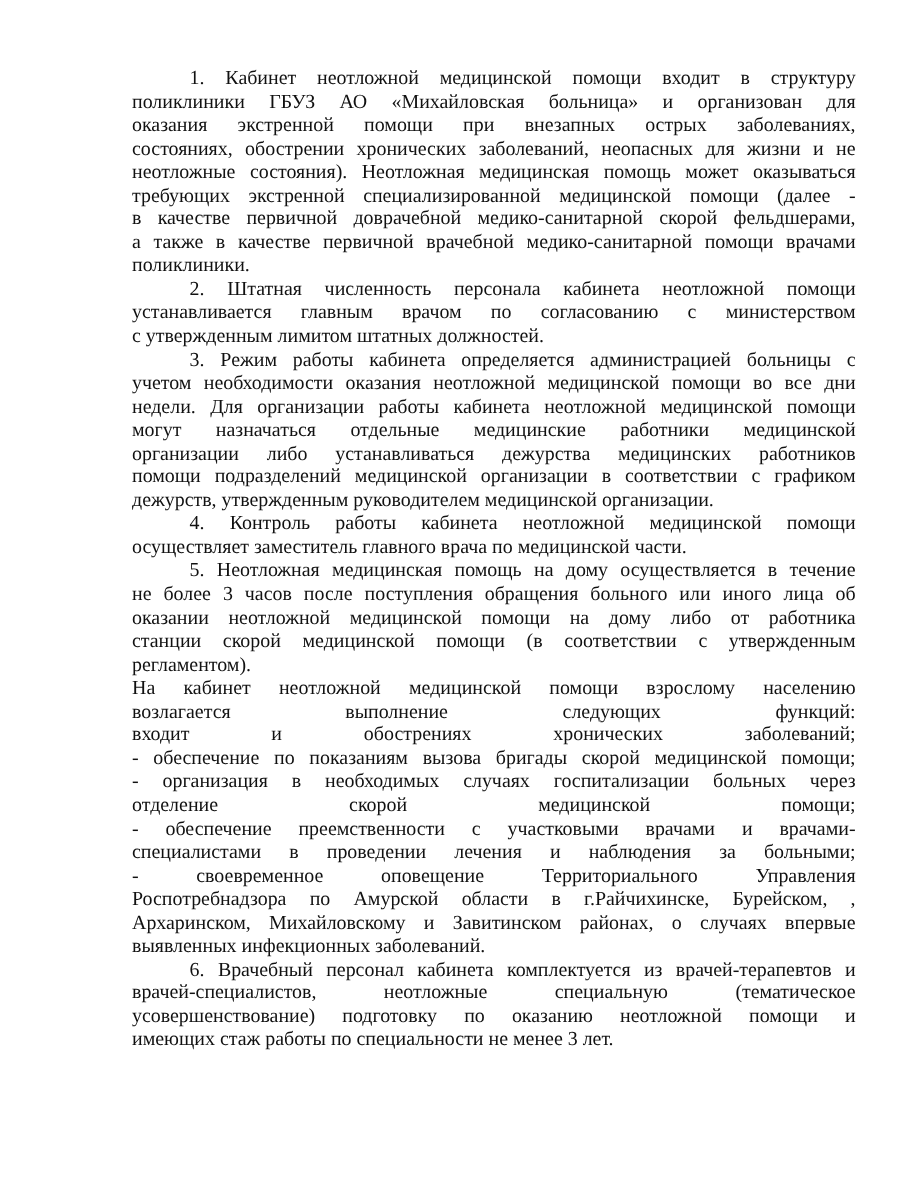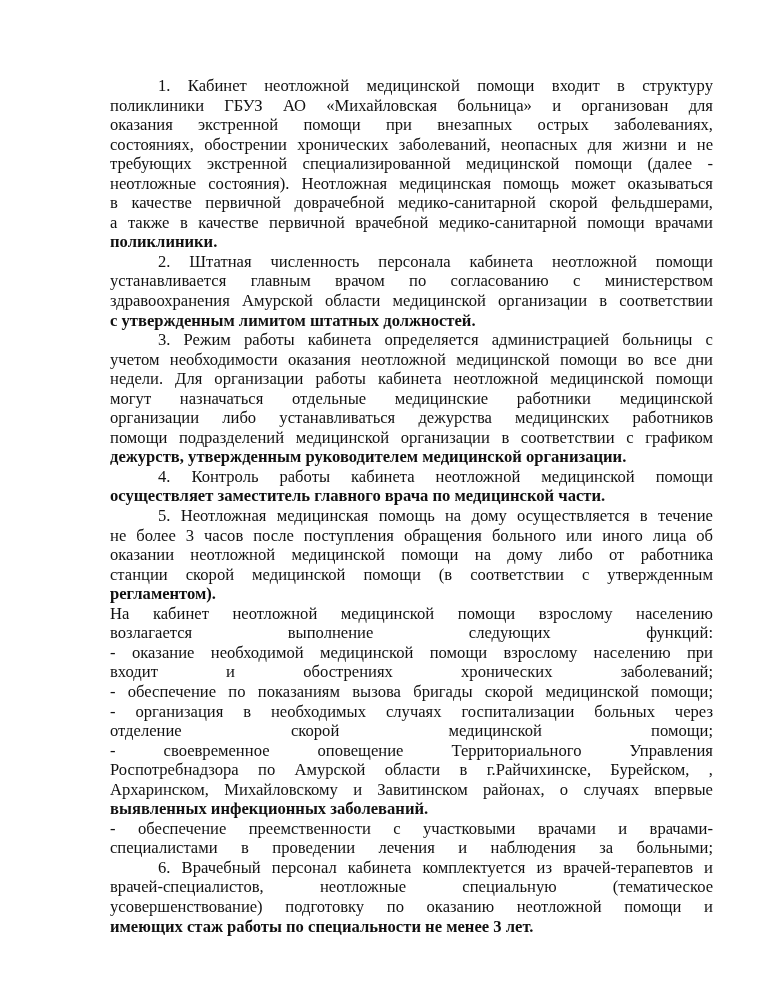--- a/index.html
+++ b/index.html
@@ -1,63 +1,61 @@
 <!DOCTYPE html>
 <html><head>
   <meta charset="utf-8">
   <style>
     html, body { margin: 0; padding: 0; background: #ffffff; }
     body { width: 768px; height: 994px; overflow: hidden; position: relative; }
     .page {
       position: absolute;
       left: 110px;
-      top: 76px;
+      top: 55px;
       width: 603px;
       font-family: "Liberation Serif", "DejaVu Serif", serif;
       font-size: 16.6px;
       line-height: 19.55px;
       color: #111111;
     }
     .p {
       margin: 0;
       text-align: justify;
       text-align-last: left;
     }
     .line-just {
       display: block;
       text-align: justify;
       text-align-last: justify;
     }
     .line-left {
       display: block;
       text-align: left;
-      font-weight: bold;
     }
   </style>
 </head>
 <body>
 
 <div class="page">
 
   <div class="p">
     <span class="line-just" style="padding-left:48px">1. Кабинет неотложной медицинской помощи входит в  структуру</span>
     <span class="line-just">поликлиники  ГБУЗ АО «Михайловская больница» и организован для</span>
     <span class="line-just">оказания экстренной помощи при внезапных острых заболеваниях,</span>
     <span class="line-just">состояниях, обострении хронических заболеваний, неопасных для жизни и не</span>
+    <span class="line-just">неотложные состояния). Неотложная медицинская помощь может оказываться</span>
     <span class="line-just">требующих экстренной специализированной медицинской помощи (далее -</span>
-    <span class="line-just">неотложные состояния). Неотложная медицинская помощь может оказываться</span>
     <span class="line-just">в качестве первичной доврачебной медико-санитарной скорой фельдшерами,</span>
     <span class="line-just">а также в качестве первичной врачебной медико-санитарной помощи врачами</span>
     <span class="line-left">поликлиники.</span>
   </div>
 
   <div class="p">
     <span class="line-just" style="padding-left:48px">2. Штатная численность персонала кабинета неотложной помощи</span>
     <span class="line-just">устанавливается  главным врачом по согласованию с министерством</span>
-    <span class="line-just">здравоохранения Амурской области медицинской организации в соответствии</span>
     <span class="line-left">с утвержденным лимитом штатных должностей.</span>
   </div>
 
   <div class="p">
     <span class="line-just" style="padding-left:48px">3. Режим работы кабинета определяется администрацией больницы  с</span>
     <span class="line-just">учетом необходимости оказания неотложной медицинской помощи во все дни</span>
     <span class="line-just">недели. Для организации работы кабинета неотложной медицинской помощи</span>
     <span class="line-just">могут назначаться отдельные медицинские работники медицинской</span>
     <span class="line-just">организации либо устанавливаться дежурства медицинских работников</span>
     <span class="line-just">помощи подразделений медицинской организации в соответствии с графиком</span>
@@ -76,43 +74,42 @@
     <span class="line-just">станции скорой медицинской помощи (в соответствии с утвержденным</span>
     <span class="line-left">регламентом).</span>
   </div>
 
   <div class="p">
     <span class="line-just">На кабинет неотложной медицинской помощи взрослому населению</span>
     <span class="line-just">возлагается выполнение следующих функций:</span>
   </div>
 
   <div class="p">
-    <span class="line-just">- оказание необходимой медицинской помощи взрослому населению при</span>
     <span class="line-just">входит и обострениях хронических заболеваний;</span>
   </div>
 
   <div class="p">
     <span class="line-just">- обеспечение по показаниям вызова бригады скорой медицинской помощи;</span>
   </div>
 
   <div class="p">
     <span class="line-just">- организация в необходимых случаях госпитализации больных через</span>
     <span class="line-just">отделение скорой медицинской помощи;</span>
   </div>
 
   <div class="p">
+    <span class="line-just">- обеспечение преемственности с участковыми врачами и врачами-</span>
+    <span class="line-just">специалистами в проведении лечения и наблюдения за больными;</span>
+  </div>
+
+  <div class="p">
     <span class="line-just">- своевременное оповещение Территориального Управления</span>
     <span class="line-just">Роспотребнадзора по  Амурской области в г.Райчихинске, Бурейском, ,</span>
     <span class="line-just">Архаринском, Михайловскому и  Завитинском районах, о случаях впервые</span>
     <span class="line-left">выявленных инфекционных заболеваний.</span>
-  </div>
-
-  <div class="p">
-    <span class="line-just">- обеспечение преемственности с участковыми врачами и врачами-</span>
-    <span class="line-just">специалистами в проведении лечения и наблюдения за больными;</span>
   </div>
 
   <div class="p">
     <span class="line-just" style="padding-left:48px">6. Врачебный персонал  кабинета комплектуется из врачей-терапевтов и</span>
     <span class="line-just">врачей-специалистов, неотложные специальную (тематическое</span>
     <span class="line-just">усовершенствование) подготовку по оказанию неотложной помощи и</span>
     <span class="line-left">имеющих стаж работы по специальности не менее 3 лет.</span>
   </div>
 </div>
 

